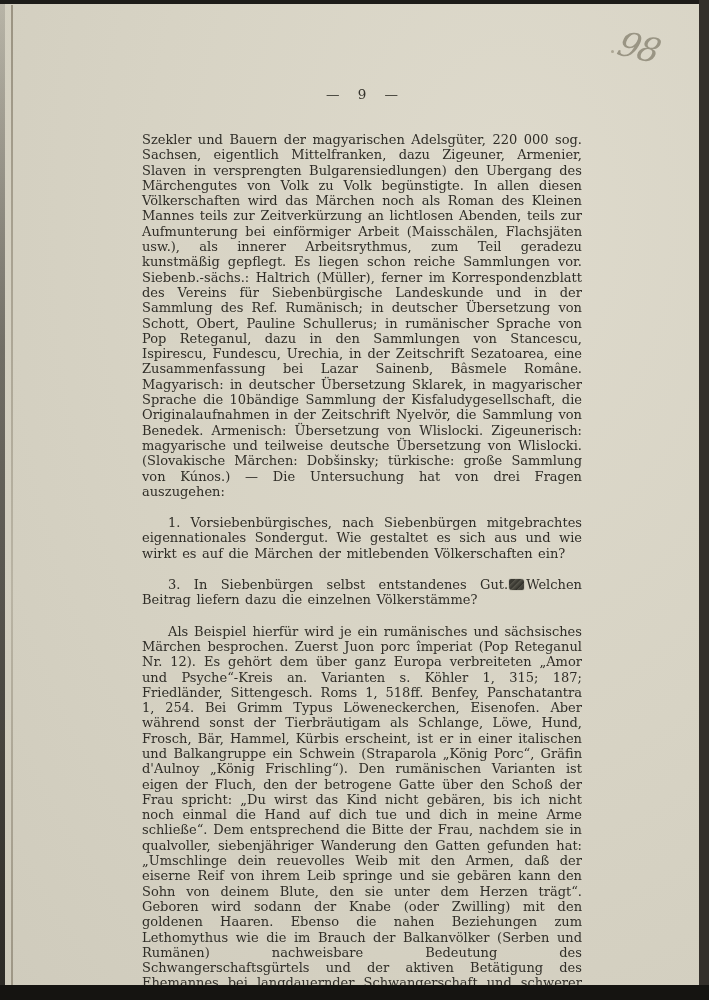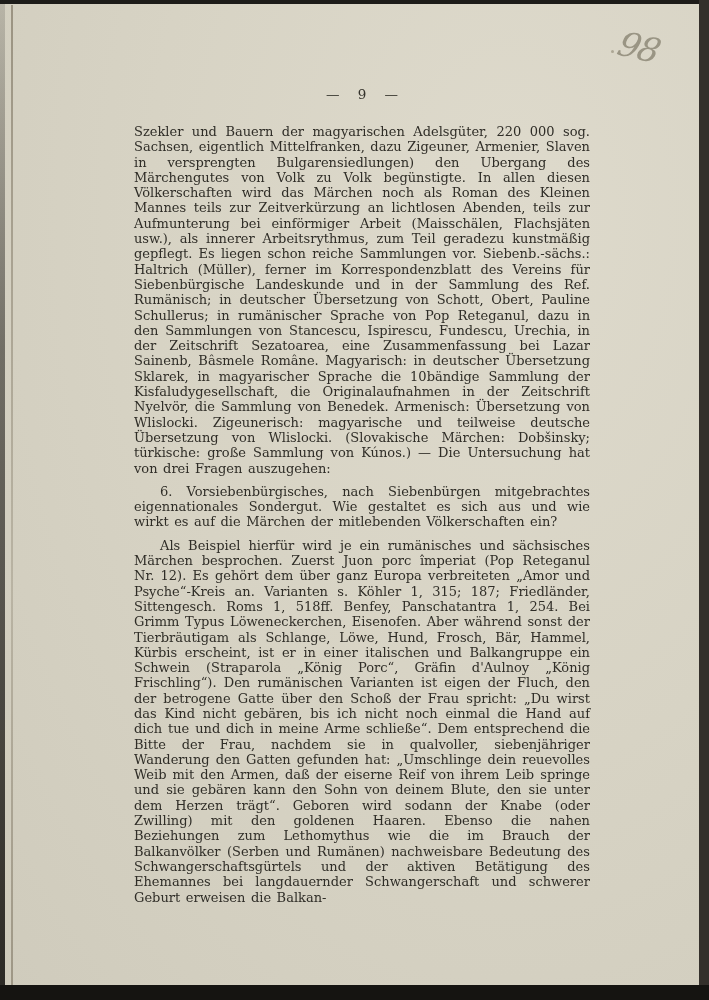--- a/index.html
+++ b/index.html
@@ -32,21 +32,21 @@
   .running-head {
     position:absolute; left:126px; top:86px; width:472px;
     text-align:center; font-size:13.5px; word-spacing:14px; color:#34322b;
   }
   
   .textblock {
     position:absolute; left:126px; top:116px; width:472px;
     font-size:13px; line-height:15.3px; text-align:justify;
     word-spacing:1.4px;
   }
-  .textblock p { margin:8px; padding:0; }
+  .textblock p { margin:16px; padding:0; }
   .textblock p.indented { text-indent:26px; }
   
   .smudge {
     display:inline-block; width:15px; height:11px;
     margin:0 2px 0 1px; vertical-align:-1px; border-radius:2px 3px 2px 3px;
     background:
       linear-gradient(135deg, #3a3932 25%, #55534a 27%, #33322c 45%, #5a584e 48%, #302f29 70%, #504e45 72%, #35342e 100%);
     box-shadow: 0 0 1px rgba(40,40,35,0.8);
   }
 </style>
@@ -59,20 +59,21 @@
   <div class="edge-left"></div>
   <div class="crease"></div>
 
   <div class="pencil-dot"></div>
   <div class="pencil-number">98</div>
 
   <div class="running-head">— 9 —</div>
 
   <div class="textblock">
     <p>Szekler und Bauern der magyarischen Adelsgüter, 220 000 sog. Sachsen, eigentlich Mittelfranken, dazu Zigeuner, Armenier, Slaven in versprengten Bulgarensiedlungen) den Ubergang des Märchengutes von Volk zu Volk begünstigte. In allen diesen Völkerschaften wird das Märchen noch als Roman des Kleinen Mannes teils zur Zeitverkürzung an lichtlosen Abenden, teils zur Aufmunterung bei einförmiger Arbeit (Maisschälen, Flachsjäten usw.), als innerer Arbeitsrythmus, zum Teil geradezu kunstmäßig gepflegt. Es liegen schon reiche Sammlungen vor. Siebenb.-sächs.: Haltrich (Müller), ferner im Korrespondenzblatt des Vereins für Siebenbürgische Landeskunde und in der Sammlung des Ref. Rumänisch; in deutscher Übersetzung von Schott, Obert, Pauline Schullerus; in rumänischer Sprache von Pop Reteganul, dazu in den Sammlungen von Stancescu, Ispirescu, Fundescu, Urechia, in der Zeitschrift Sezatoarea, eine Zusammenfassung bei Lazar Sainenb, Bâsmele Române. Magyarisch: in deutscher Übersetzung Sklarek, in magyarischer Sprache die 10bändige Sammlung der Kisfaludygesellschaft, die Originalaufnahmen in der Zeitschrift Nyelvör, die Sammlung von Benedek. Armenisch: Übersetzung von Wlislocki. Zigeunerisch: magyarische und teilweise deutsche Übersetzung von Wlislocki. (Slovakische Märchen: Dobšinsky; türkische: große Sammlung von Kúnos.) — Die Untersuchung hat von drei Fragen auszugehen:</p>
-    <p class="indented">6. Vorsiebenbürgisches, nach Siebenbürgen mitgebrachtes eigennationales Sondergut. Wie gestaltet es sich aus und wie wirkt es auf die Märchen der mitlebenden Völkerschaften ein?</p>
+    <p class="indented">1. Vorsiebenbürgisches, nach Siebenbürgen mitgebrachtes eigennationales Sondergut. Wie gestaltet es sich aus und wie wirkt es auf die Märchen der mitlebenden Völkerschaften ein?</p>
+    <p class="indented"><span>3. In Siebenbürgen selbst entstandenes Gut.</span><span class="smudge"></span><span>Welchen Beitrag liefern dazu die einzelnen Völkerstämme?</span></p>
     <p class="indented">Als Beispiel hierfür wird je ein rumänisches und sächsisches Märchen besprochen. Zuerst Juon porc împeriat (Pop Reteganul Nr. 12). Es gehört dem über ganz Europa verbreiteten „Amor und Psyche“-Kreis an. Varianten s. Köhler 1, 315; 187; Friedländer, Sittengesch. Roms 1, 518ff. Benfey, Panschatantra 1, 254. Bei Grimm Typus Löweneckerchen, Eisenofen. Aber während sonst der Tierbräutigam als Schlange, Löwe, Hund, Frosch, Bär, Hammel, Kürbis erscheint, ist er in einer italischen und Balkangruppe ein Schwein (Straparola „König Porc“, Gräfin d'Aulnoy „König Frischling“). Den rumänischen Varianten ist eigen der Fluch, den der betrogene Gatte über den Schoß der Frau spricht: „Du wirst das Kind nicht gebären, bis ich nicht noch einmal die Hand auf dich tue und dich in meine Arme schließe“. Dem entsprechend die Bitte der Frau, nachdem sie in qualvoller, siebenjähriger Wanderung den Gatten gefunden hat: „Umschlinge dein reuevolles Weib mit den Armen, daß der eiserne Reif von ihrem Leib springe und sie gebären kann den Sohn von deinem Blute, den sie unter dem Herzen trägt“. Geboren wird sodann der Knabe (oder Zwilling) mit den goldenen Haaren. Ebenso die nahen Beziehungen zum Lethomythus wie die im Brauch der Balkanvölker (Serben und Rumänen) nachweisbare Bedeutung des Schwangerschaftsgürtels und der aktiven Betätigung des Ehemannes bei langdauernder Schwangerschaft und schwerer Geburt erweisen die Balkan-</p>
   </div>
 
   <div class="edge-right"></div>
   <div class="edge-bottom"></div>
 
 </div>
 
 </body></html>

